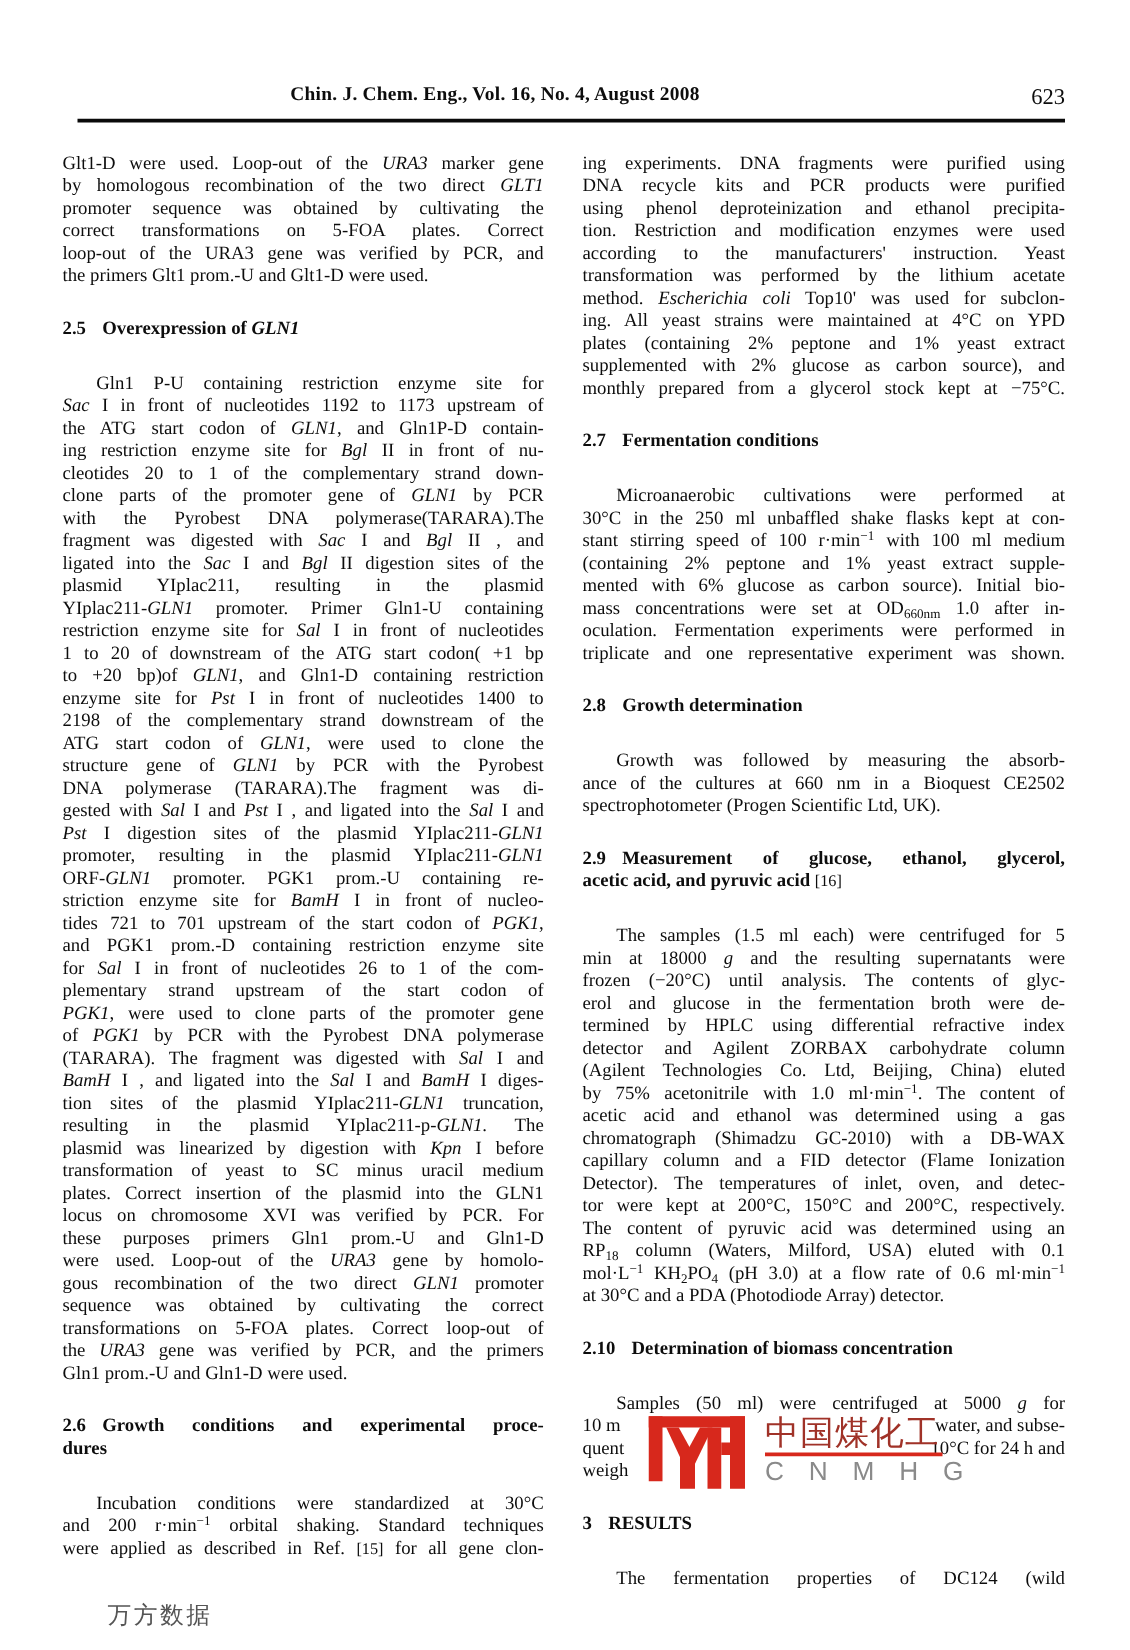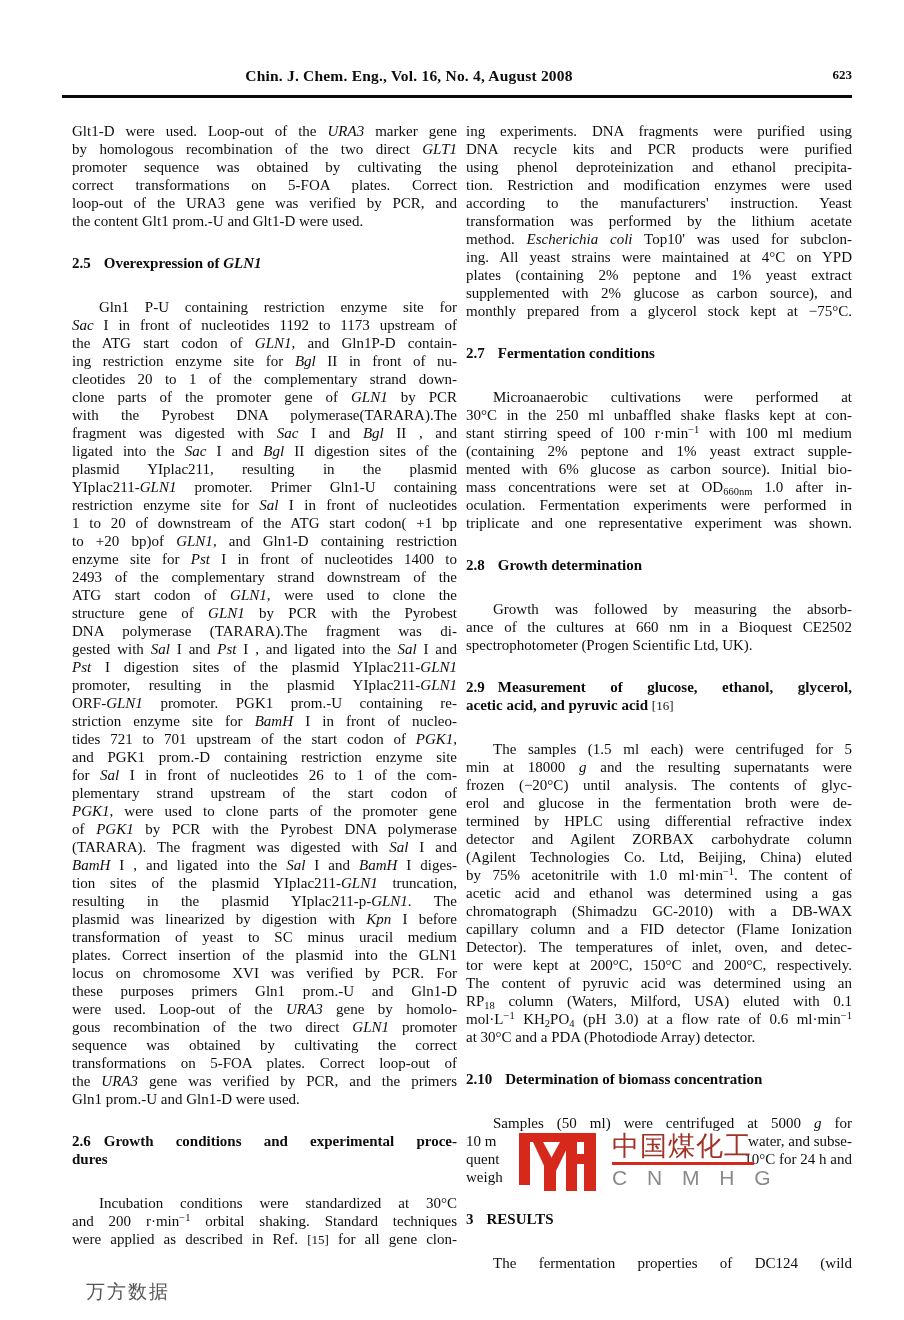--- a/index.html
+++ b/index.html
@@ -1,29 +1,29 @@
 <!DOCTYPE html>
 <html style="--logo-red: #d7281c; --cn-red: #a03228;"><head>
 <meta charset="utf-8">
 <style>
   html,body{margin:0;padding:0;background:#ffffff;}
   body{width:904px;height:1320px;position:relative;overflow:hidden;
        font-family:"Liberation Serif",serif;color:#0d0d0d;}
   .page{position:absolute;inset:0;background:#fff;}
 
   
-  .journal-line{position:absolute;top:67px;left:59px;width:700px;text-align:center;
+  .journal-line{position:absolute;top:67px;left:46px;width:700px;text-align:center;
                 font-weight:bold;font-size:15.5px;letter-spacing:.2px;}
   .page-number{position:absolute;top:67px;left:806px;width:46px;text-align:right;
-               font-weight:bold;font-size:13px;}
+               font-weight:normal;font-size:18px;}
   .header-rule{position:absolute;top:95px;left:62px;width:790px;height:3px;background:#0a0a0a;}
 
   
   .col{position:absolute;top:122px;font-size:15px;line-height:18px;}
-  .col-left{left:72px;width:385px;}
+  .col-left{left:50px;width:385px;}
   .col-right{left:466px;width:386px;}
 
   .block.paragraph{margin:0;}
   .block.heading{font-weight:bold;margin:24px 0 26px 0;}
   .line{height:18px;overflow:hidden;text-align:justify;text-align-last:justify;}
   .line.last{text-align-last:left;}
   .line.indent{text-indent:27px;}
   .line.gapline{display:flex;justify-content:space-between;text-align:right;}
   .line.gapline .gap{flex:1;}
 
@@ -56,42 +56,42 @@
   <div class="page-number">623</div>
   <div class="header-rule"></div>
 
   <div class="col col-left">
       <div class="block paragraph">
         <div class="line">Glt1-D were used. Loop-out of the <span class="i">URA3</span> marker gene</div>
         <div class="line">by homologous recombination of the two direct <span class="i">GLT1</span></div>
         <div class="line">promoter sequence was obtained by cultivating the</div>
         <div class="line">correct transformations on 5-FOA plates. Correct</div>
         <div class="line">loop-out of the URA3 gene was verified by PCR, and</div>
-        <div class="line last">the content Glt1 prom.-U and Glt1-D were used.</div>
+        <div class="line last">the primers Glt1 prom.-U and Glt1-D were used.</div>
       </div>
       <div class="block heading">
         <div class="line last"><span class="num">2.5</span>Overexpression of <span class="i">GLN1</span></div>
       </div>
       <div class="block paragraph">
         <div class="line indent">Gln1 P-U containing restriction enzyme site for</div>
         <div class="line"><span class="i">Sac</span> I in front of nucleotides 1192 to 1173 upstream of</div>
         <div class="line">the ATG start codon of <span class="i">GLN1</span>, and Gln1P-D contain-</div>
         <div class="line">ing restriction enzyme site for <span class="i">Bgl</span> II in front of nu-</div>
         <div class="line">cleotides 20 to 1 of the complementary strand down-</div>
         <div class="line">clone parts of the promoter gene of <span class="i">GLN1</span> by PCR</div>
         <div class="line">with the Pyrobest DNA polymerase(TARARA).The</div>
         <div class="line">fragment was digested with <span class="i">Sac</span> I and <span class="i">Bgl</span> II , and</div>
         <div class="line">ligated into the <span class="i">Sac</span> I and <span class="i">Bgl</span> II digestion sites of the</div>
         <div class="line">plasmid YIplac211, resulting in the plasmid</div>
         <div class="line">YIplac211-<span class="i">GLN1</span> promoter. Primer Gln1-U containing</div>
         <div class="line">restriction enzyme site for <span class="i">Sal</span> I in front of nucleotides</div>
         <div class="line">1 to 20 of downstream of the ATG start codon( +1 bp</div>
         <div class="line">to +20 bp)of <span class="i">GLN1</span>, and Gln1-D containing restriction</div>
         <div class="line">enzyme site for <span class="i">Pst</span> I in front of nucleotides 1400 to</div>
-        <div class="line">2493 of the complementary strand downstream of the</div>
+        <div class="line">2198 of the complementary strand downstream of the</div>
         <div class="line">ATG start codon of <span class="i">GLN1</span>, were used to clone the</div>
         <div class="line">structure gene of <span class="i">GLN1</span> by PCR with the Pyrobest</div>
         <div class="line">DNA polymerase (TARARA).The fragment was di-</div>
         <div class="line">gested with <span class="i">Sal</span> I and <span class="i">Pst</span> I , and ligated into the <span class="i">Sal</span> I and</div>
         <div class="line"><span class="i">Pst</span> I digestion sites of the plasmid YIplac211-<span class="i">GLN1</span></div>
         <div class="line">promoter, resulting in the plasmid YIplac211-<span class="i">GLN1</span></div>
         <div class="line">ORF-<span class="i">GLN1</span> promoter. PGK1 prom.-U containing re-</div>
         <div class="line">striction enzyme site for <span class="i">BamH</span> I in front of nucleo-</div>
         <div class="line">tides 721 to 701 upstream of the start codon of <span class="i">PGK1</span>,</div>
         <div class="line">and PGK1 prom.-D containing restriction enzyme site</div>

